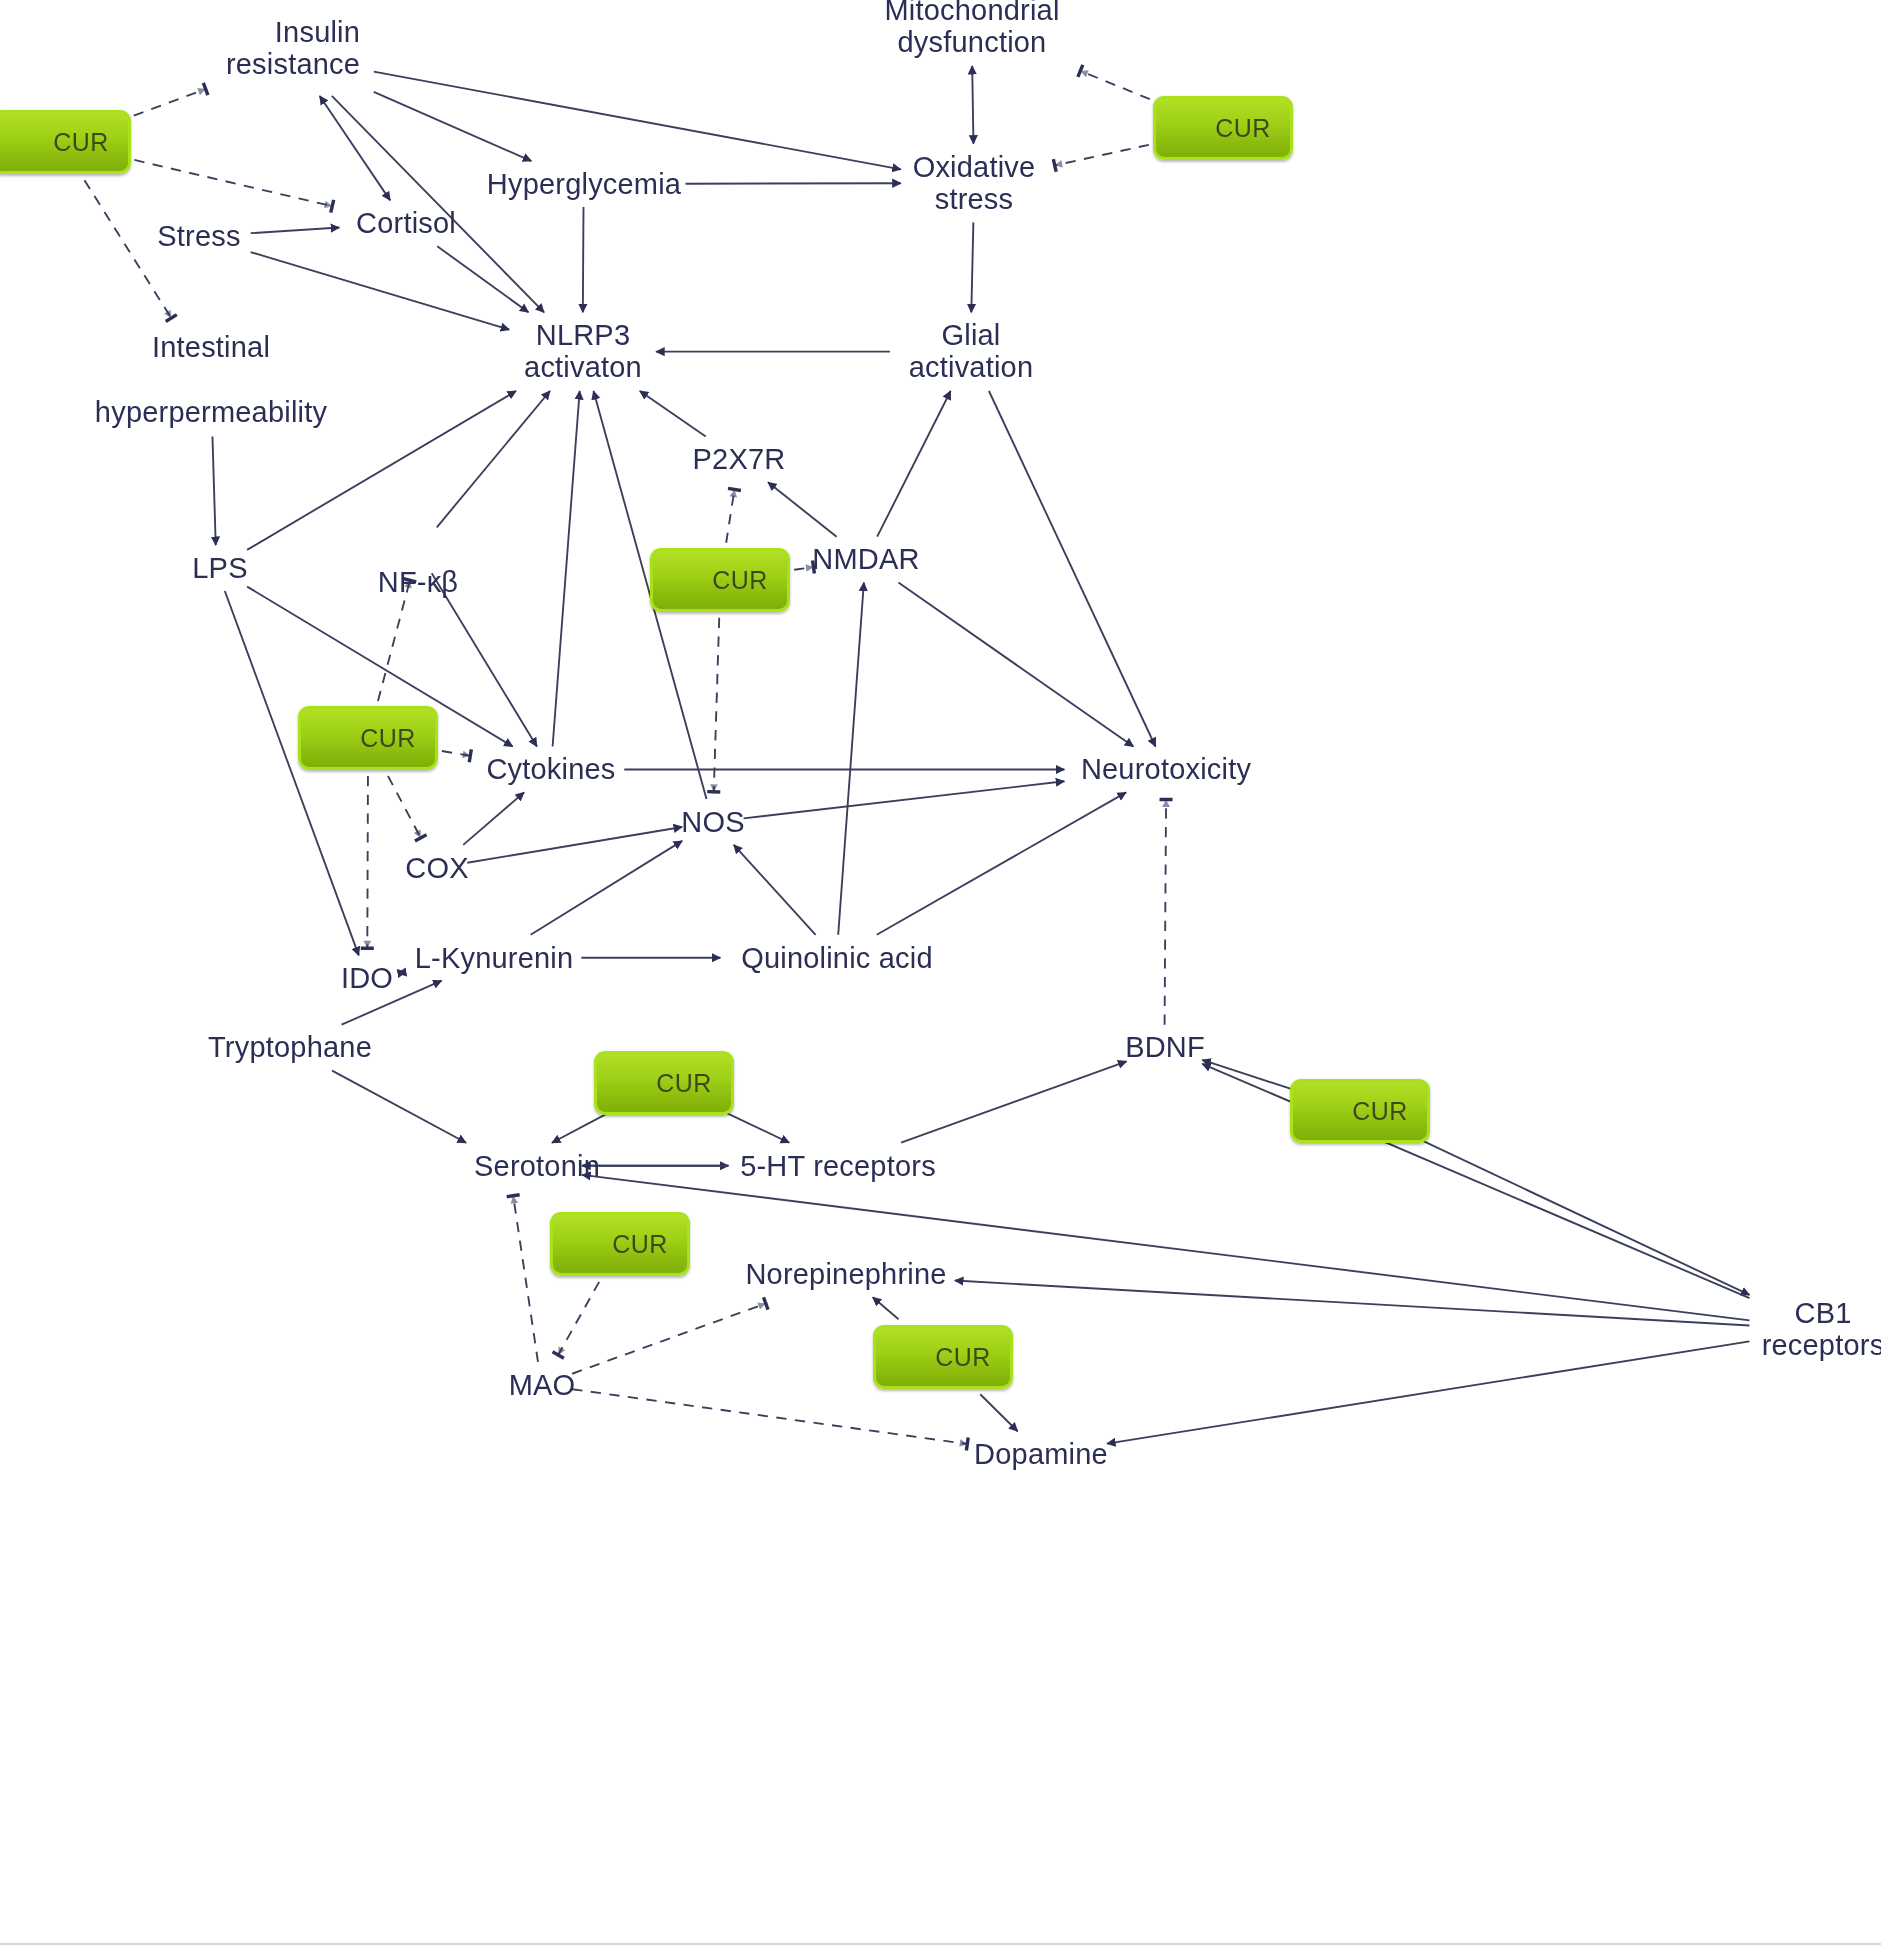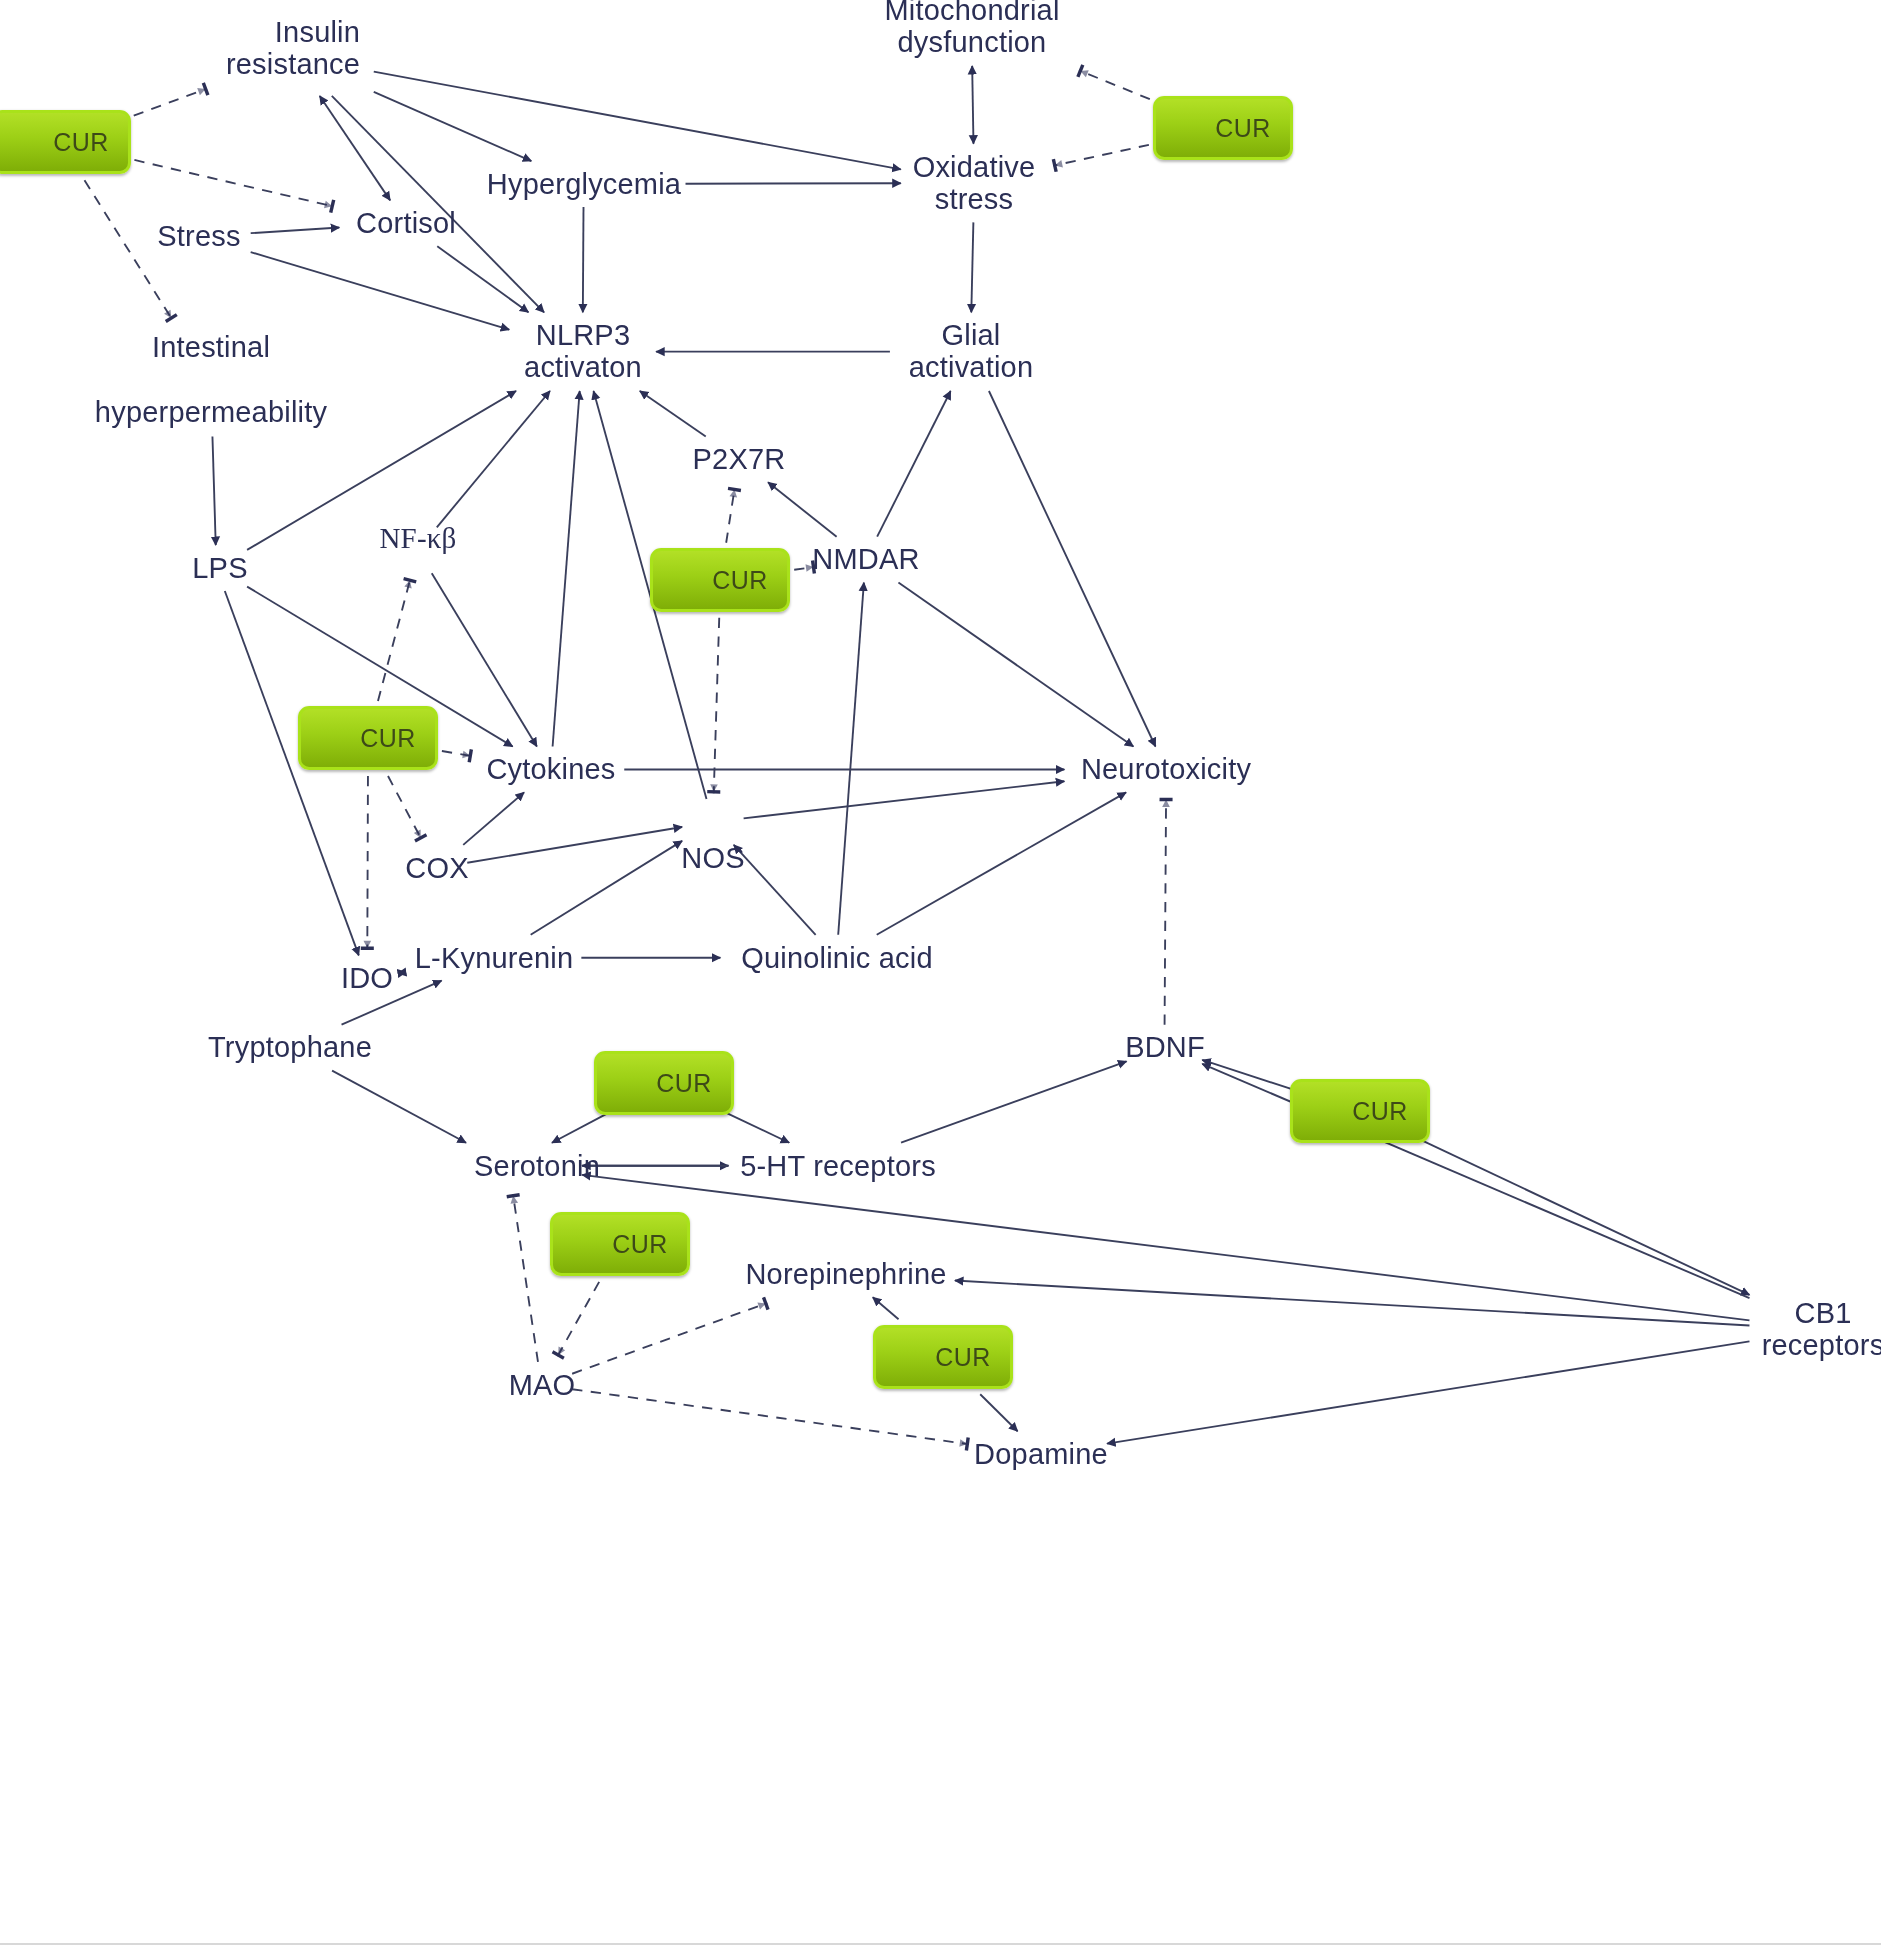--- a/index.html
+++ b/index.html
@@ -134,26 +134,26 @@
       <div class="node" style="left: 406px; top: 223px;">Cortisol</div>
       <div class="node" style="left: 199px; top: 236px;">Stress</div>
       <div class="node" style="left: 583px; top: 351px;">NLRP3
 activaton</div>
       <div class="node" style="left: 971px; top: 351px;">Glial
 activation</div>
       <div class="node" style="left: 211px; top: 380px;">Intestinal
 
 hyperpermeability</div>
       <div class="node" style="left: 739px; top: 459px;">P2X7R</div>
-      <div class="node" style="left: 418px; top: 538px; font-family: Liberation Serif, serif;">NF-κβ</div>
+      <div class="node" style="left: 418px; top: 582px;">NF-κβ</div>
       <div class="node" style="left: 220px; top: 568px;">LPS</div>
       <div class="node" style="left: 866px; top: 559px;">NMDAR</div>
       <div class="node" style="left: 551px; top: 769px;">Cytokines</div>
       <div class="node" style="left: 1166px; top: 769px;">Neurotoxicity</div>
-      <div class="node" style="left: 713px; top: 822px; margin-top: 36px;">NOS</div>
+      <div class="node" style="left: 713px; top: 822px;">NOS</div>
       <div class="node" style="left: 437px; top: 868px;">COX</div>
       <div class="node" style="left: 367px; top: 978px;">IDO</div>
       <div class="node" style="left: 494px; top: 958px;">L-Kynurenin</div>
       <div class="node" style="left: 837px; top: 958px;">Quinolinic acid</div>
       <div class="node" style="left: 290px; top: 1047px;">Tryptophane</div>
       <div class="node" style="left: 1165px; top: 1047px;">BDNF</div>
       <div class="node" style="left: 509px; top: 1166px; margin-left: 28px;">Serotonin</div>
       <div class="node" style="left: 838px; top: 1166px;">5-HT receptors</div>
       <div class="node" style="left: 846px; top: 1274px;">Norepinephrine</div>
       <div class="node" style="left: 1823px; top: 1329px;">CB1

